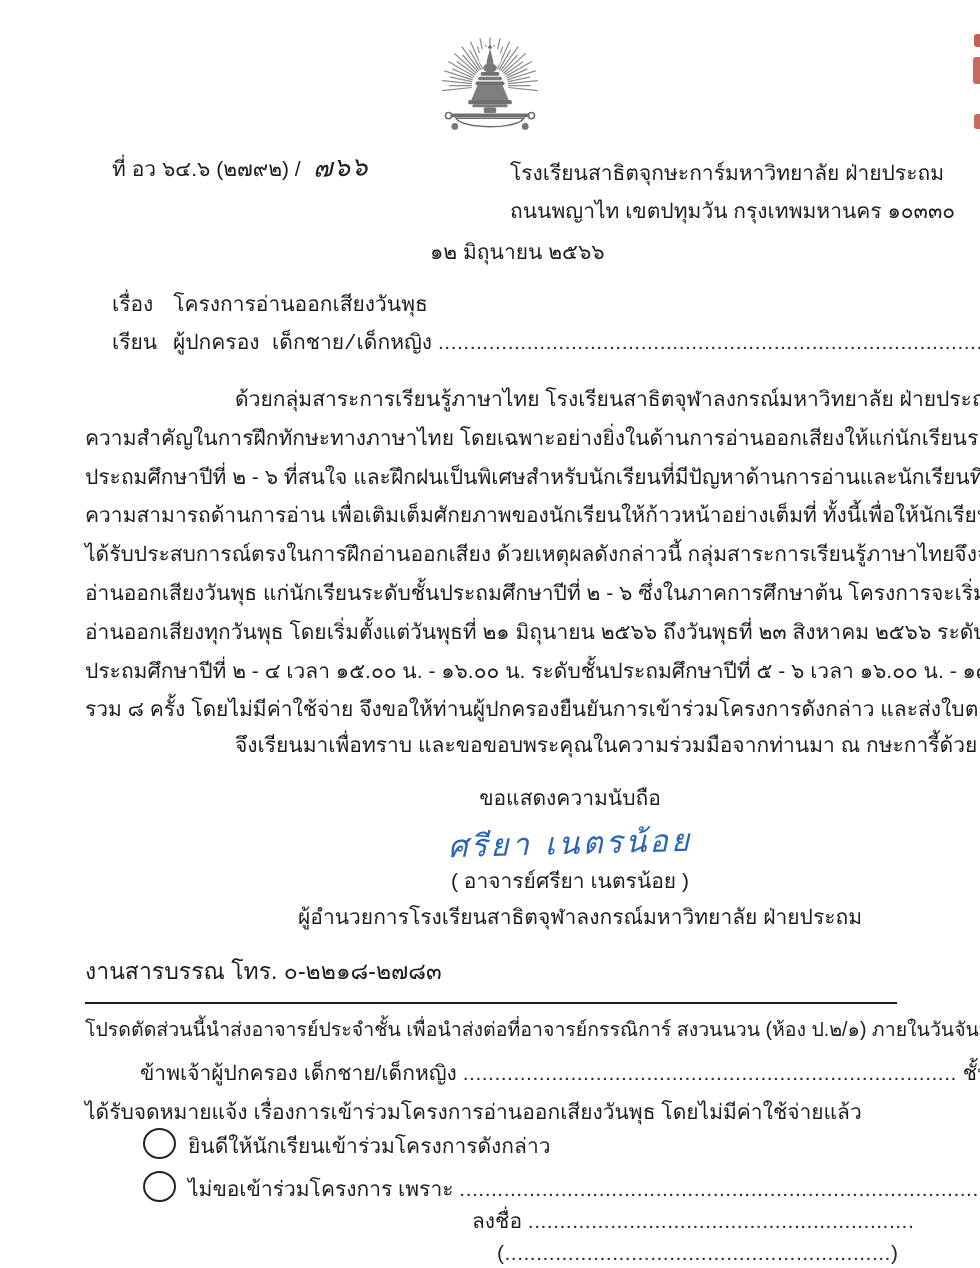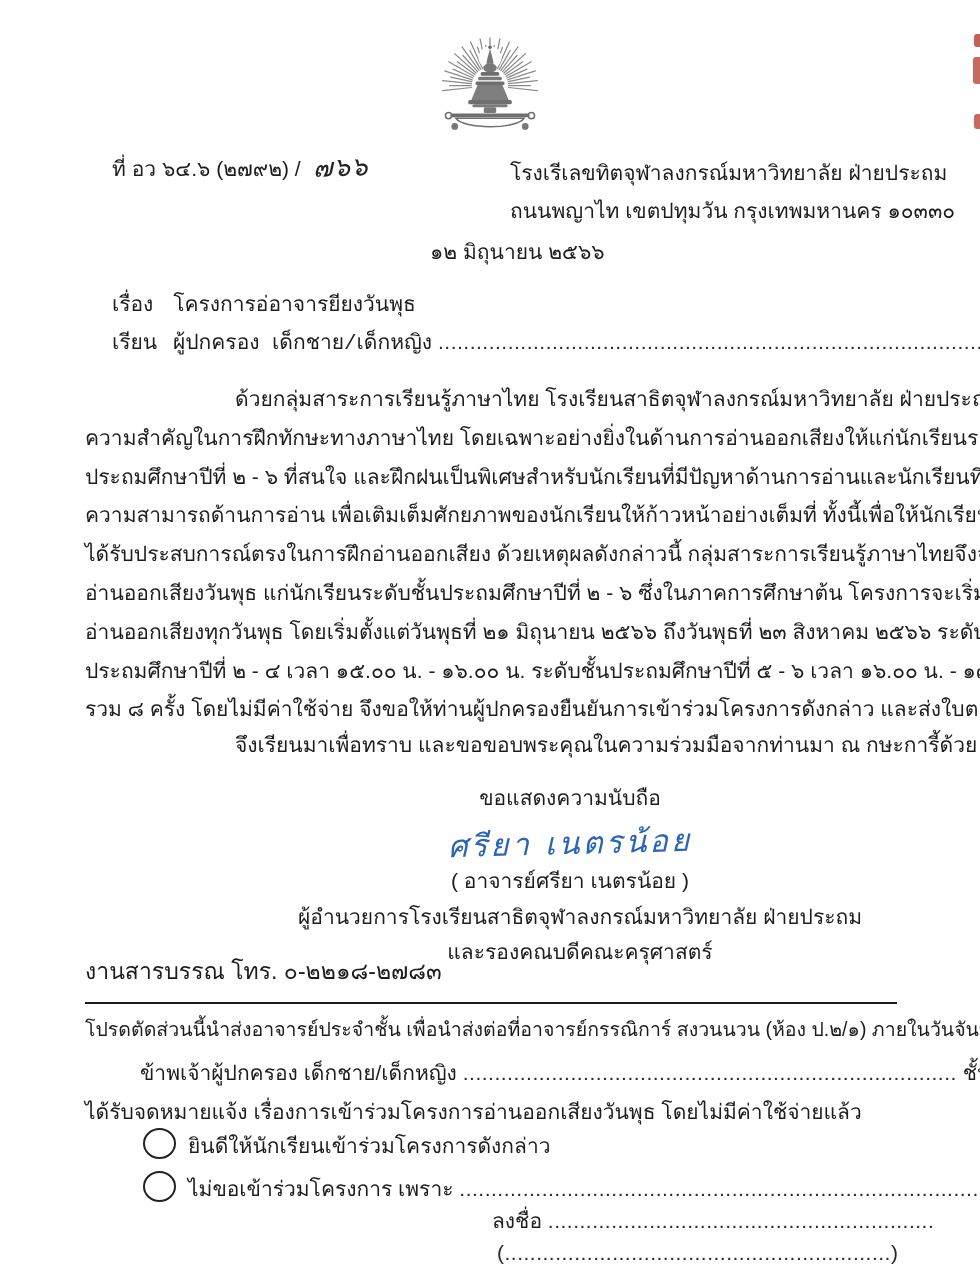--- a/index.html
+++ b/index.html
@@ -104,28 +104,28 @@
       <circle cx="42" cy="197" r="6.5" fill="#787878"></circle>
       <circle cx="178" cy="197" r="6.5" fill="#787878"></circle>
     </svg>
   </div>
 
   <div class="abs t" style="left:112px;top:152px;">
     <span>ที่  อว ๖๔.๖ (๒๗๙๒) /</span>
     <span class="script" style="display:inline-block;font-size:26px;letter-spacing:1px;color:#222;transform:rotate(-2deg);margin-left:6px;">๗๖๖</span>
   </div>
 
-  <div class="abs t" style="left:510px;top:158px;">โรงเรีเลขทิตจุฬาลงกรณ์มหาวิทยาลัย ฝ่ายประถม</div>
+  <div class="abs t" style="left:510px;top:158px;">โรงเรียนสาธิตจุกษะการ์มหาวิทยาลัย ฝ่ายประถม</div>
   <div class="abs t" style="left:510px;top:196px;">ถนนพญาไท เขตปทุมวัน กรุงเทพมหานคร ๑๐๓๓๐</div>
 
   <div class="abs t" style="left:430px;top:237px;">๑๒  มิถุนายน ๒๕๖๖</div>
 
   <div class="abs t" style="left:112px;top:289px;">
     <span>เรื่อง</span>
-    <span style="margin-left:14px;">โครงการอ่อาจารยียงวันพุธ</span>
+    <span style="margin-left:14px;">โครงการอ่านออกเสียงวันพุธ</span>
   </div>
 
   <div class="abs t" style="left:112px;top:327px;">
     <span>เรียน</span>
     <span style="margin-left:10px;font-family:Liberation Mono, monospace;">ผู้ปกครอง เด็กชาย/เด็กหญิง</span>
     <span class="dots">................................................................................................</span>
     
   </div>
 
   <div class="abs" style="left:85px;top:380px;width:835px;">
@@ -141,21 +141,20 @@
   </div>
 
   <div class="abs t" style="left:235px;top:730px;">จึงเรียนมาเพื่อทราบ และขอขอบพระคุณในความร่วมมือจากท่านมา ณ กษะการี้ด้วย</div>
 
   <div class="abs t center" style="left:400px;top:783px;width:340px;">ขอแสดงความนับถือ</div>
 
   <div class="abs script center" style="left:400px;top:818px;width:340px;color:#2a64b8;">ศรียา  เนตรน้อย</div>
 
   <div class="abs t center" style="left:400px;top:866px;width:340px;">( อาจารย์ศรียา   เนตรน้อย )</div>
   <div class="abs t center" style="left:250px;top:902px;width:660px;">ผู้อำนวยการโรงเรียนสาธิตจุฬาลงกรณ์มหาวิทยาลัย ฝ่ายประถม</div>
-  <div class="abs t center" style="left:250px;top:937px;width:660px;">และรองคณบดีคณะครุศาสตร์</div>
 
   <div class="abs small" style="left:85px;top:958px;">งานสารบรรณ โทร. ๐-๒๒๑๘-๒๗๘๓</div>
 
   <div class="abs divider" style="left:85px;top:1002px;width:812px;"></div>
 
   <div class="abs small" style="left:85px;top:1016px;font-size:19.5px;white-space:nowrap;">โปรดตัดส่วนนี้นำส่งอาจารย์ประจำชั้น เพื่อนำส่งต่อที่อาจารย์กรรณิการ์  สงวนนวน (ห้อง ป.๒/๑) ภายในวันจันทร์ที่ ๑๙ มิถุนายน๒๕๖๖</div>
 
   <div class="abs t" style="left:140px;top:1058px;">
     <span>ข้าพเจ้าผู้ปกครอง เด็กชาย/เด็กหญิง</span>
     <span class="dots">..............................................................................</span>
@@ -166,19 +165,19 @@
 
   <div class="abs circle" style="left:143px;top:1128px;"></div>
   <div class="abs t" style="left:188px;top:1131px;">ยินดีให้นักเรียนเข้าร่วมโครงการดังกล่าว</div>
 
   <div class="abs circle" style="left:143px;top:1171px;"></div>
   <div class="abs t" style="left:188px;top:1174px;">
     <span>ไม่ขอเข้าร่วมโครงการ เพราะ </span>
     <span class="dots">...........................................................................................................................</span>
   </div>
 
-  <div class="abs t" style="left:492px;top:1206px;">
+  <div class="abs t" style="left:472px;top:1206px;">
     <span>ลงชื่อ </span>
     <span class="dots">.............................................................</span>
   </div>
   <div class="abs t dots" style="left:497px;top:1238px;">(.............................................................)</div>
 
 </div>
 
 </body></html>

